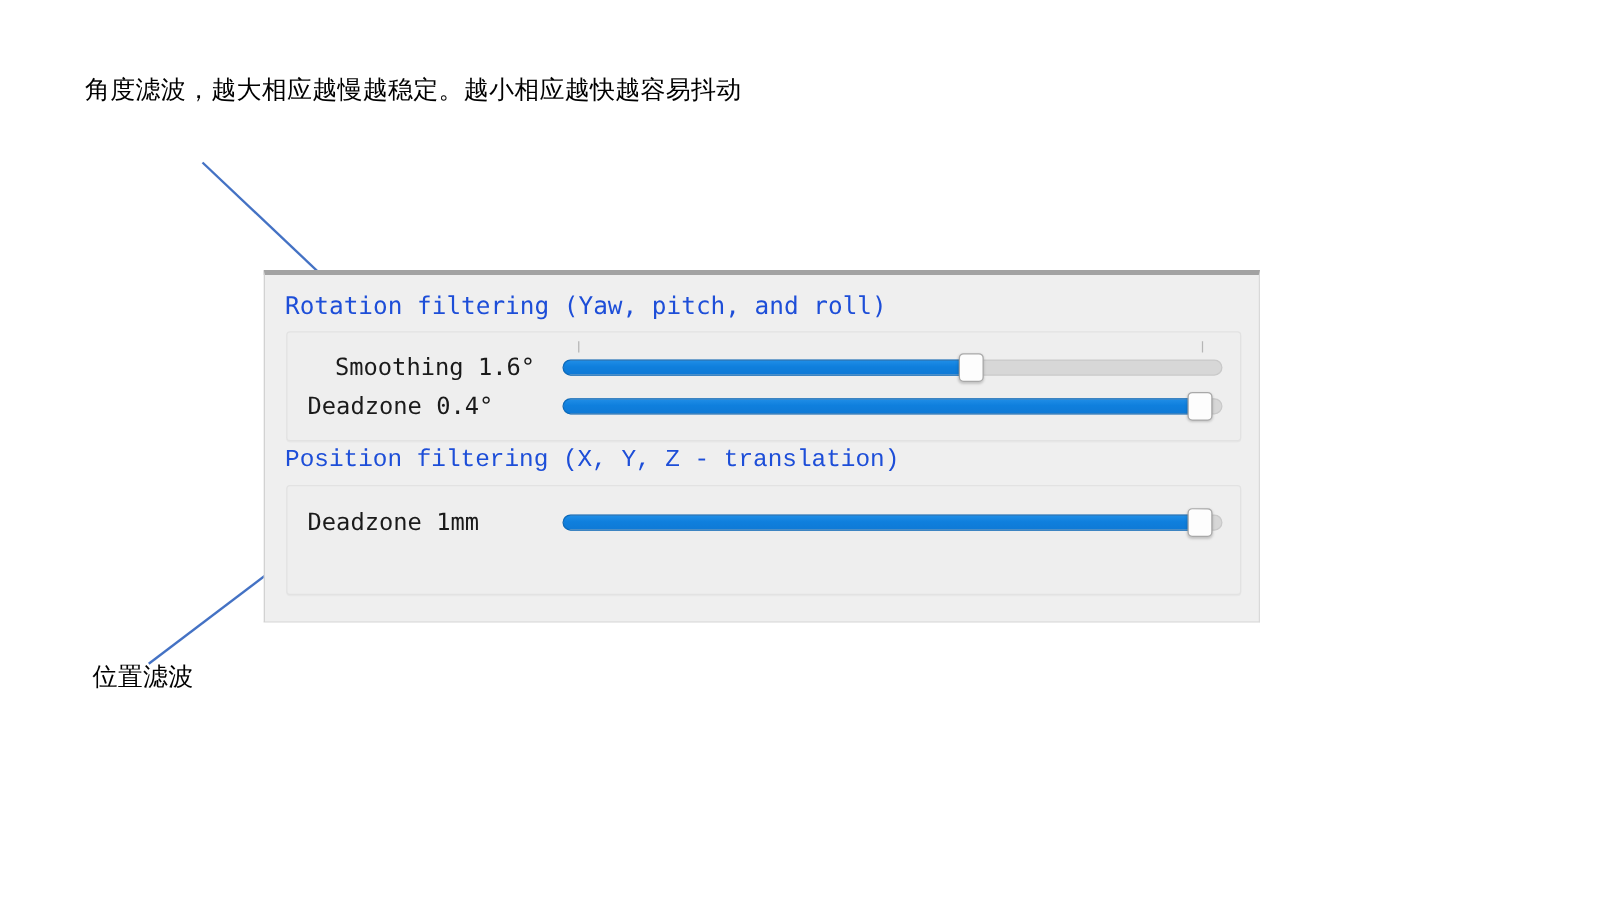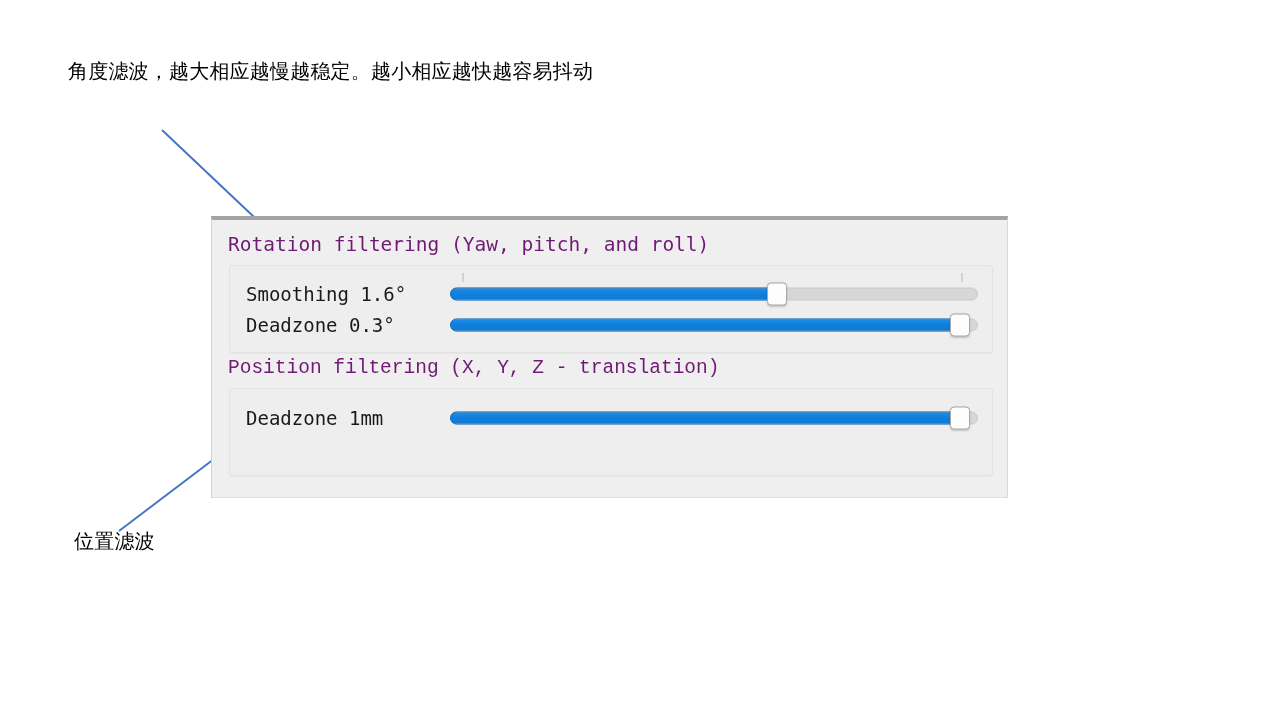--- a/index.html
+++ b/index.html
@@ -48,21 +48,21 @@
     border-top: 4px solid #a3a3a3;
     border-left: 1px solid #d2d2d2;
     border-right: 1px solid #d9d9d9;
     border-bottom: 1px solid #dedede;
     box-sizing: border-box;
   }
 
   .section-title {
     font-family: "DejaVu Sans Mono", "Liberation Mono", monospace;
     font-size: 19.5px;
-    color: #701a75;
+    color: #1d4ed8;
     letter-spacing: 0px;
     white-space: nowrap;
     padding-left: 16px;
     line-height: 1;
   }
   #title-rotation { margin-top: 15px; }
   #title-position { margin-top: 6px; font-family: Liberation Mono, monospace; }
 
   
   .slider-group {
@@ -75,21 +75,21 @@
     height: 88px;
     box-shadow: 0 1px 0 rgba(0,0,0,0.03);
   }
 
   .slider-row {
     position: relative;
     height: 31px;
     display: flex;
     align-items: center;
   }
-  #group-rotation .slider-row:first-child { margin-top: 13px; }
+  #group-rotation .slider-row:first-child { margin-top: 13px; text-align: center; }
   #group-position .slider-row:first-child { margin-top: 13px; }
 
   .slider-label {
     font-family: "DejaVu Sans Mono", "Liberation Mono", monospace;
     font-size: 19px;
     color: #1a1a1a;
     white-space: nowrap;
     padding-left: 16px;
     width: 220px;
     box-sizing: border-box;
@@ -181,21 +181,21 @@
         <div class="fill" style="width: 62%;"></div>
         <div class="thumb" style="left: 62%;"></div>
       <div class="tickmark" style="left: 2.5%;"></div>
           <div class="tickmark" style="left: 97%;"></div>
         </div>
     </div>
 
     <div class="slider-row">
       <div class="slider-label">
         <span class="lbl-name">Deadzone</span>
-        <span class="lbl-value">0.3°</span>
+        <span class="lbl-value">0.4°</span>
       </div>
       <div class="slider">
         <div class="track"></div>
         <div class="fill" style="width: 96.5%;"></div>
         <div class="thumb" style="left: 96.5%;"></div>
       </div>
     </div>
   </div>
 
   <div class="section-title" id="title-position">Position filtering (X, Y, Z - translation)</div>

